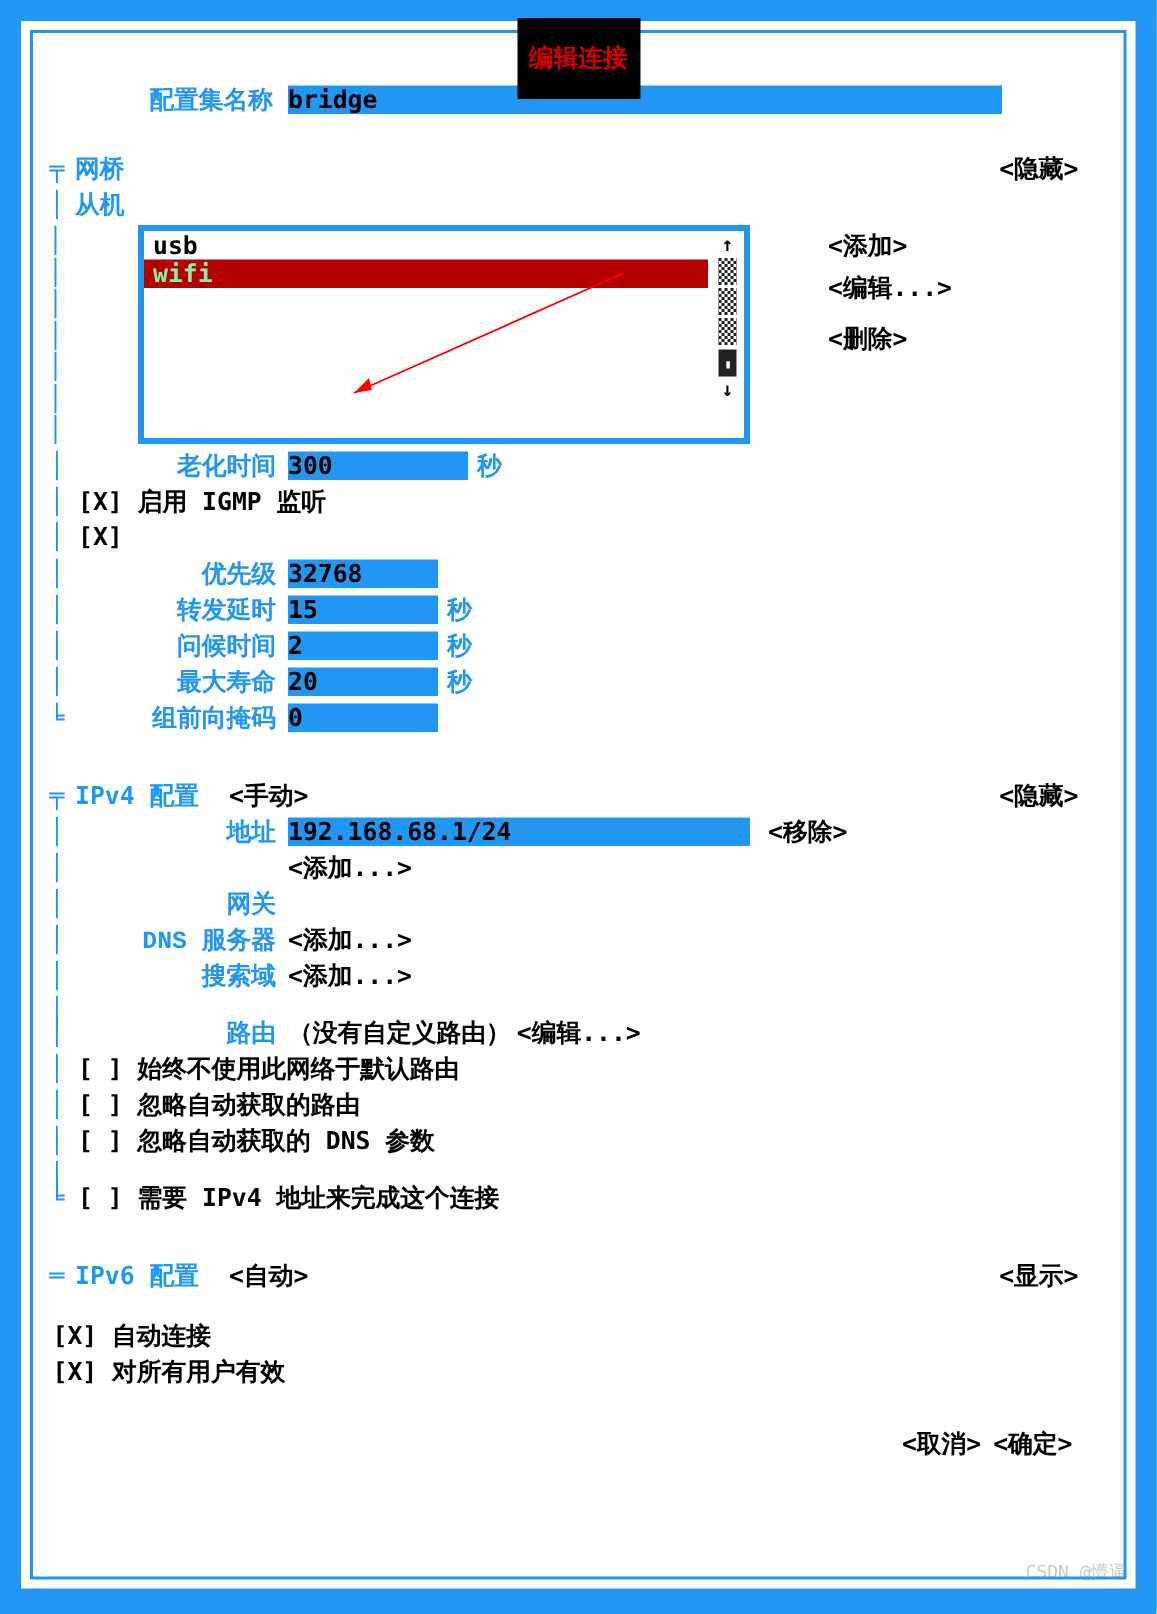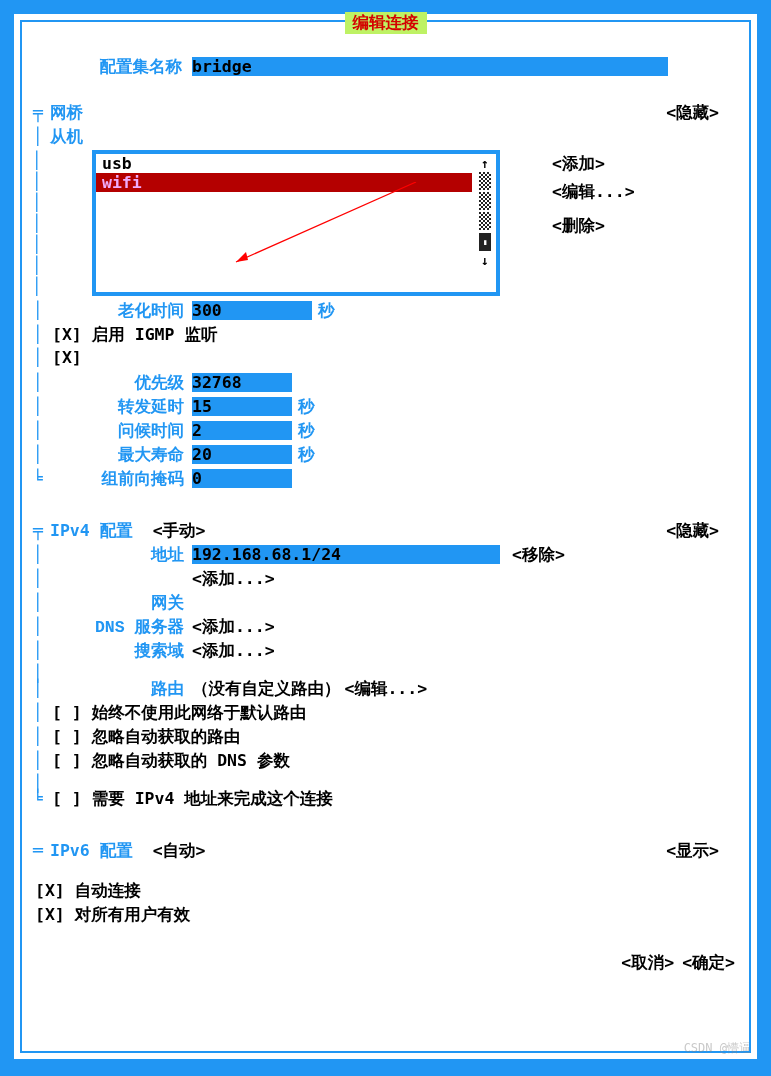--- a/index.html
+++ b/index.html
@@ -28,22 +28,22 @@
     position: absolute;
     inset: 6px;
     border: 2px solid #2196f3;
   }
   .title {
     position: absolute;
     top: -2px;
     left: 50%;
     transform: translateX(-50%);
     color: #d40000;
-    background: #bef264;
-    padding: 0 8px;
+    background: #000000;
+    padding: 16px 8px;
     z-index: 2;
   }
   .content {
     position: relative;
     padding-top: 30px;
   }
   .blue { color: #2196f3; }
   .black { color: #000; }
   .row { display: flex; align-items: baseline; margin-bottom: 2px; min-height: 22px; }
   .label-col { text-align: right; flex-shrink: 0; font-family: Liberation Mono, monospace; }
@@ -59,21 +59,21 @@
   .slaves-box {
     margin-left: 42px;
     width: 408px;
     border: 4px solid #2196f3;
     box-sizing: border-box;
     position: relative;
     height: 146px;
     padding-right: 24px;
   }
   .slave-item { padding: 0 6px; white-space: pre; }
-  .slave-sel { background: #b40000; color: #f0abfc; }
+  .slave-sel { background: #b40000; color: #86efac; }
   .scrollbar { position:absolute; right:4px; top:2px; bottom:2px; width:14px; display:flex; flex-direction:column; align-items:center; font-size:13px;}
   .sb-block { background:#222; color:#fff; width:12px; height:18px; margin:2px 0; display:flex; align-items:center; justify-content:center; font-size:8px; letter-spacing:-1px;}
   .sb-chk { background:#222; width:12px; height:18px; margin:1px 0;
     background-image: repeating-conic-gradient(#fff 0% 25%, #222 0% 50%); background-size:4px 4px;}
   .sb-arrow{color:#000;}
   .arrow-annot { position:absolute; pointer-events:none; }
   .side-btns { position:absolute; left:502px; top:0; line-height:28px;}
   .watermark { position:absolute; right:6px; bottom:2px; color:#888; font-size:12px; opacity:.45; font-weight:normal;}
 </style>
 </head>
@@ -285,18 +285,18 @@
         <span style="width:3px;"></span>
       <span class="black">[X] 对所有用户有效</span>
       </div>
 
     <div style="height:24px;"></div>
 
     <div class="row">
       <span style="flex:1;"></span>
       <span class="btn">&lt;取消&gt;</span>
       <span style="width:8px;"></span>
-      <span class="btn" style="margin-right:4px;">&lt;确定&gt;</span>
+      <span class="btn" style="margin-right:24px;">&lt;确定&gt;</span>
     </div>
   </div>
 
   <div class="watermark">CSDN @懵逼</div>
 </div>
 
 </body></html>

